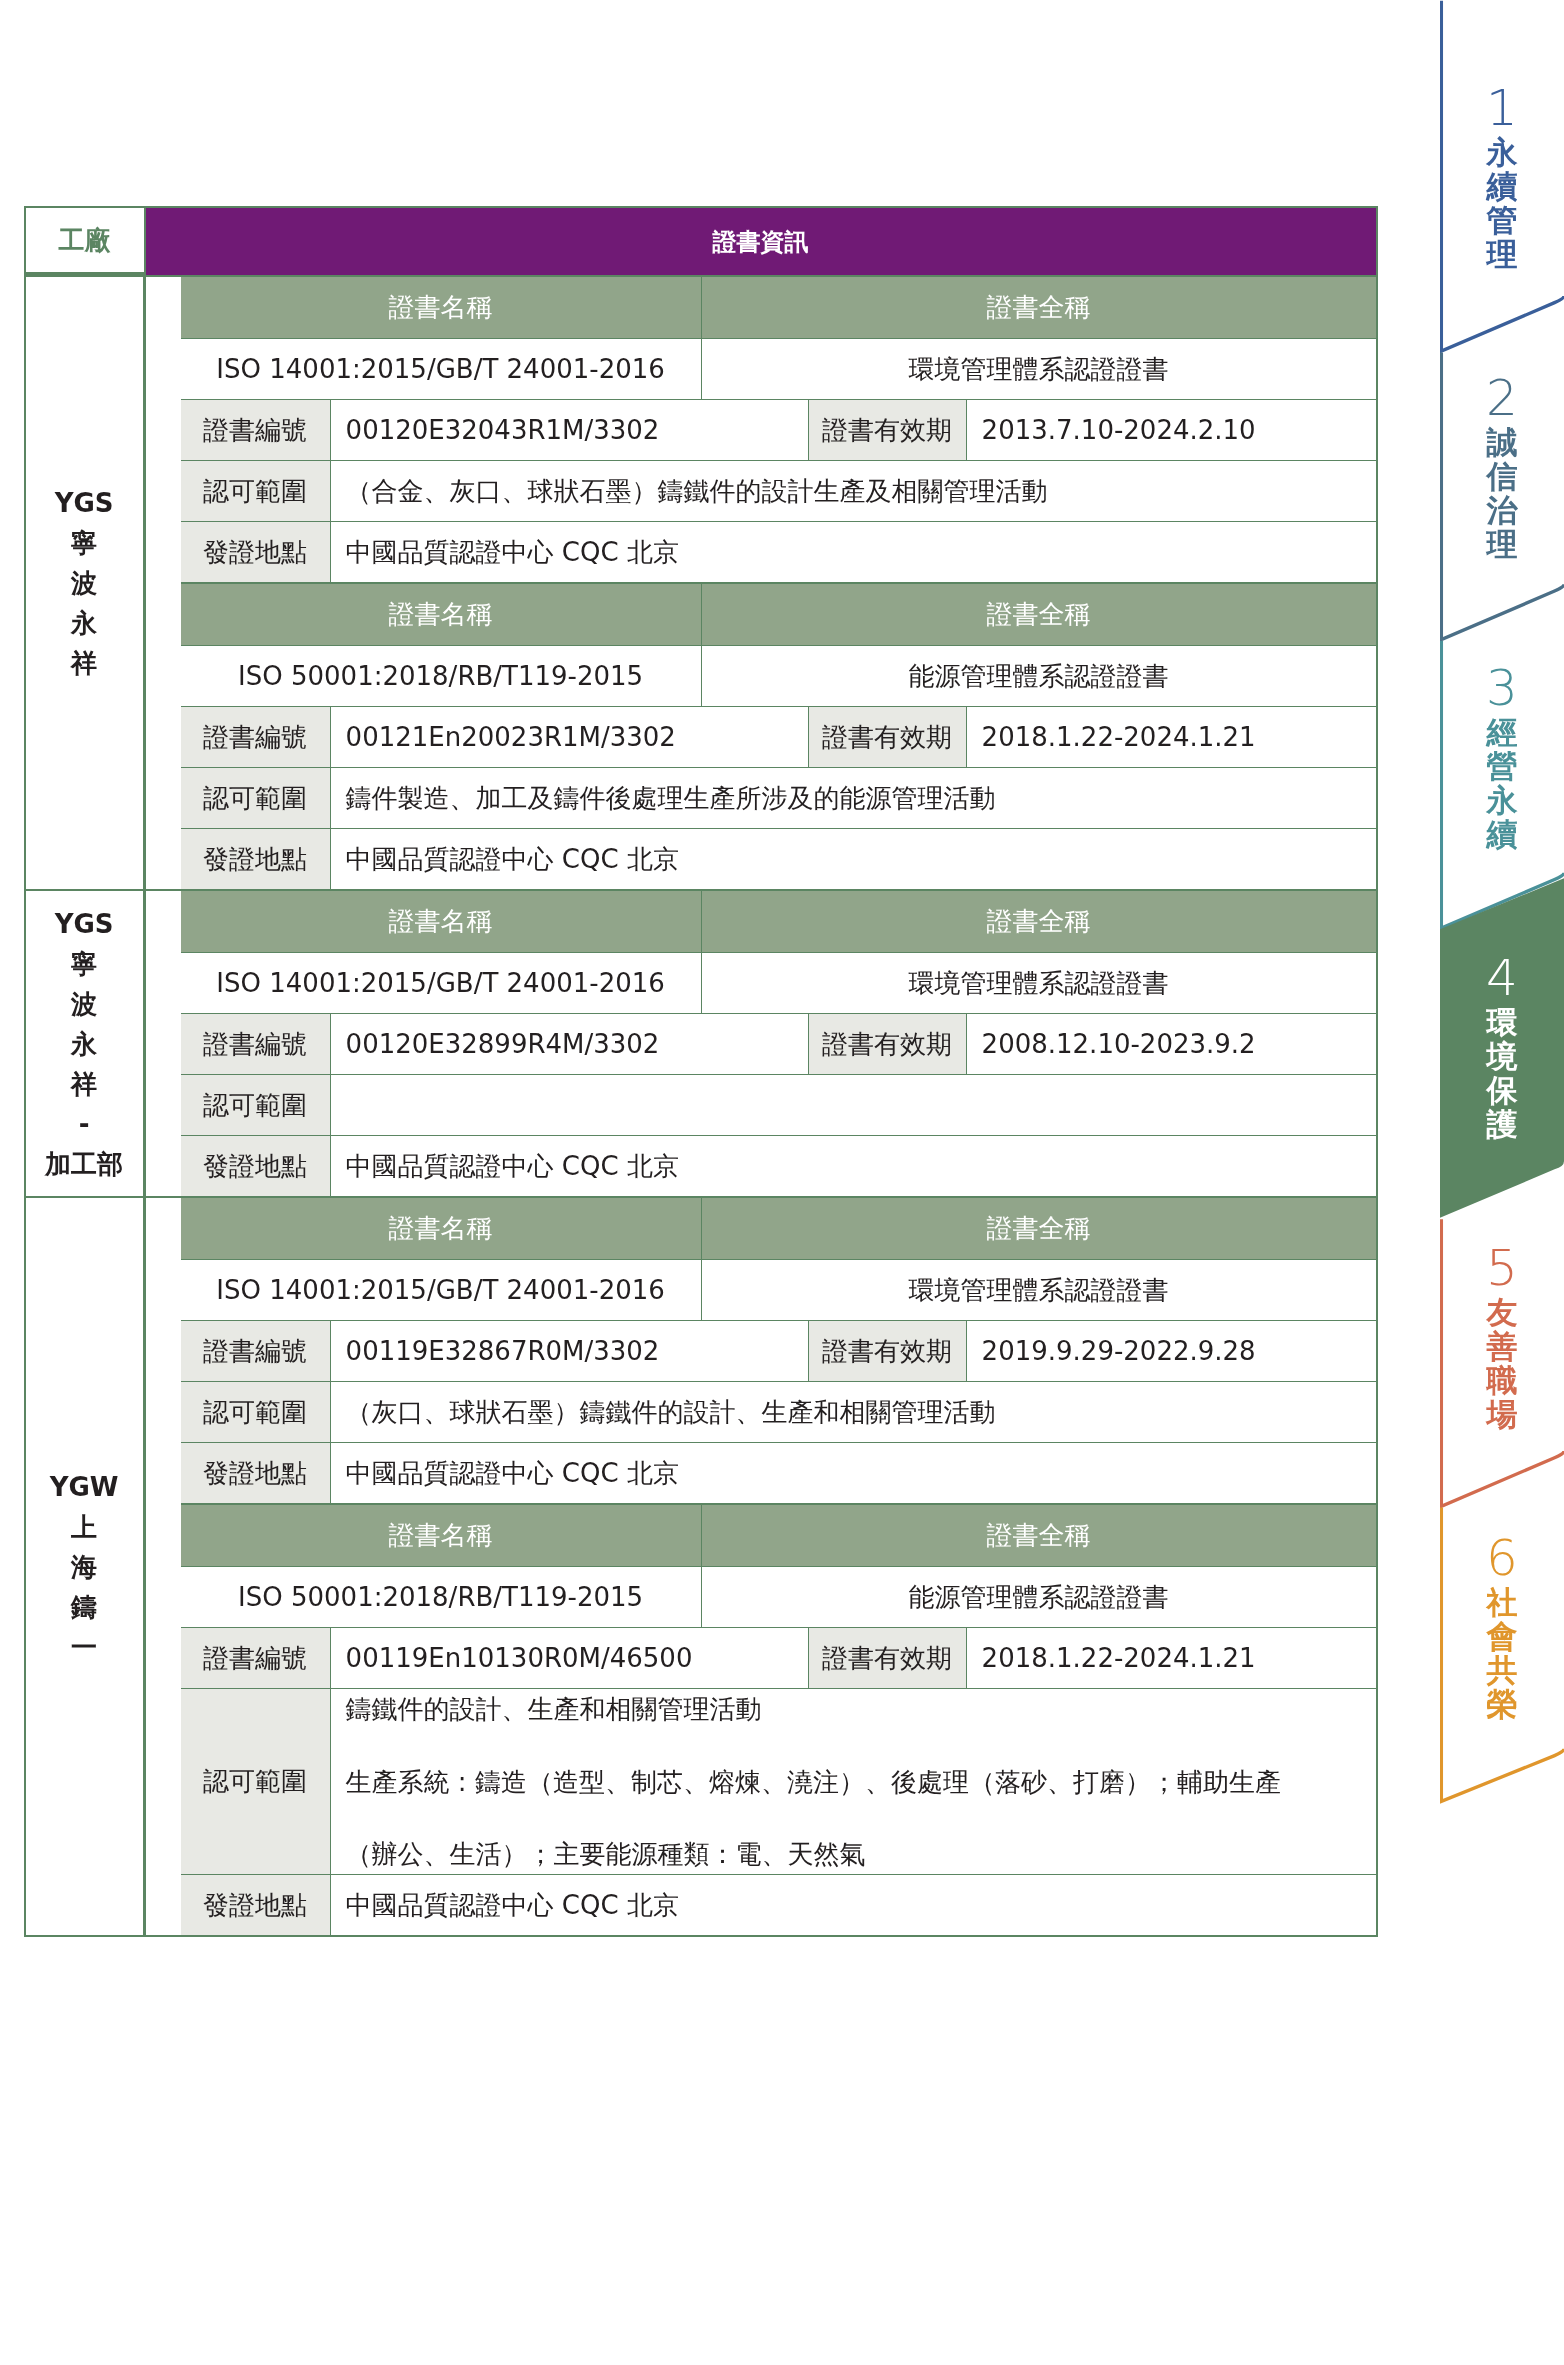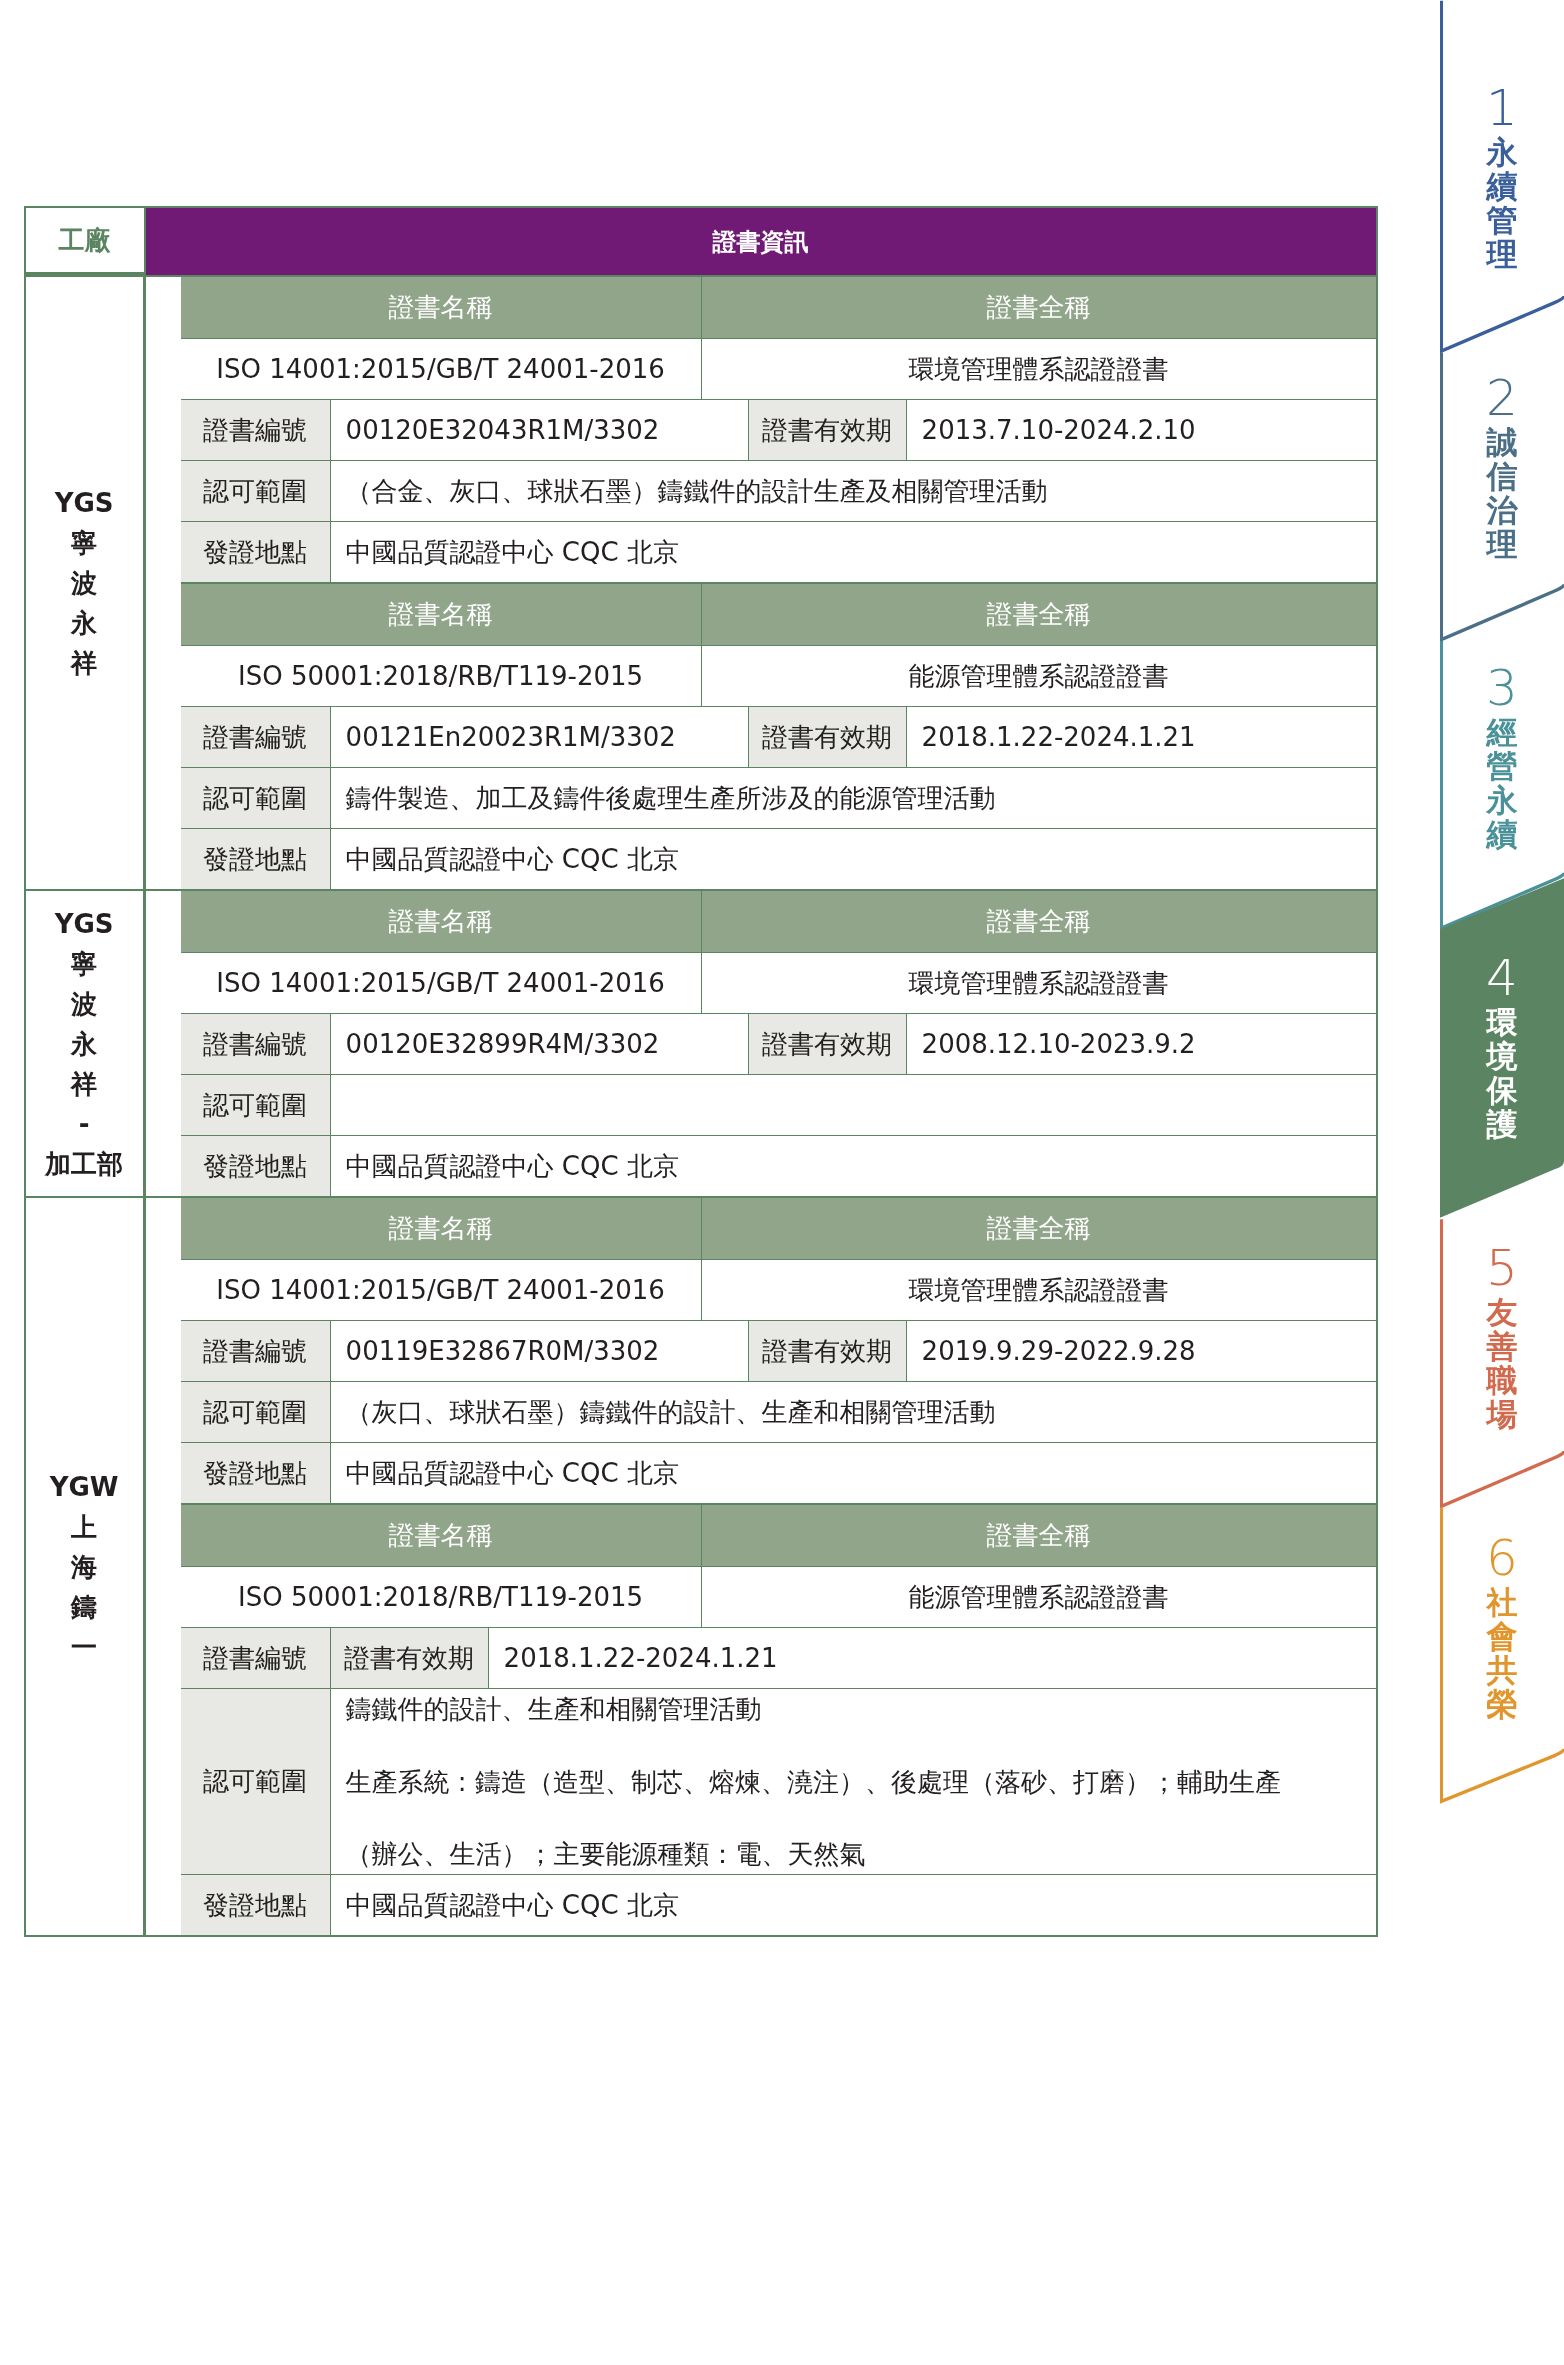--- a/index.html
+++ b/index.html
@@ -25,21 +25,21 @@
   .cert { display: flex; flex-direction: column; }
   .cert + .cert { border-top: 2.7px solid #5b8562; }
 
   .row { display: flex; height: 61px; box-sizing: border-box; border-top: 1.3px solid #5b8562; }
   .row.first { border-top: none; }
   .cell { display: flex; align-items: center; box-sizing: border-box; font-size: 26px; padding: 0 15px; white-space: nowrap; }
   .sub { background: #91a58a; color: #fff; justify-content: center; }
   .lbl { background: #e8e9e4; width: 150px; justify-content: center; padding: 0; border-right: 1.3px solid #5b8562; }
   .c-name { width: 521px; border-right: 1.3px solid #5b8562; justify-content: center; }
   .c-full { flex: 1; justify-content: center; }
-  .c-no { width: 418px; border-right: 1.3px solid #5b8562; }
+  .c-no { width: 478px; border-right: 1.3px solid #5b8562; }
   .lbl-v { width: 158px; }
   .c-val { flex: 1; }
   .c-wide { flex: 1; }
   .row.tall { height: 186px; }
   .multiline { display: flex; flex-direction: column; justify-content: space-between; white-space: normal;
                line-height: 40px; padding: 0 15px; }
 
   
   .sidebar { position: absolute; left: 1440px; top: 0; width: 124px; height: 1821px; }
   .sidebar svg { position: absolute; left: 0; top: 0; }
@@ -190,20 +190,21 @@
         <div class="row first">
           <div class="cell sub c-name">證書名稱</div>
           <div class="cell sub c-full">證書全稱</div>
         </div>
         <div class="row">
           <div class="cell c-name">ISO 50001:2018/RB/T119-2015</div>
           <div class="cell c-full">能源管理體系認證證書</div>
         </div>
         <div class="row">
           <div class="cell lbl">證書編號</div>
+          <div class="cell c-no">00119En10130R0M/46500</div>
           <div class="cell lbl lbl-v">證書有效期</div>
           <div class="cell c-val">2018.1.22-2024.1.21</div>
         </div>
         <div class="row tall">
           <div class="cell lbl">認可範圍</div>
           <div class="c-wide multiline">
             <div style="font-size:26px">鑄鐵件的設計、生產和相關管理活動</div>
             <div style="font-size:26px">生產系統 : 鑄造（造型、制芯、熔煉、澆注）、後處理（落砂、打磨）；輔助生產</div>
             <div style="font-size:26px">（辦公、生活）；主要能源種類：電、天然氣</div>
           </div>

